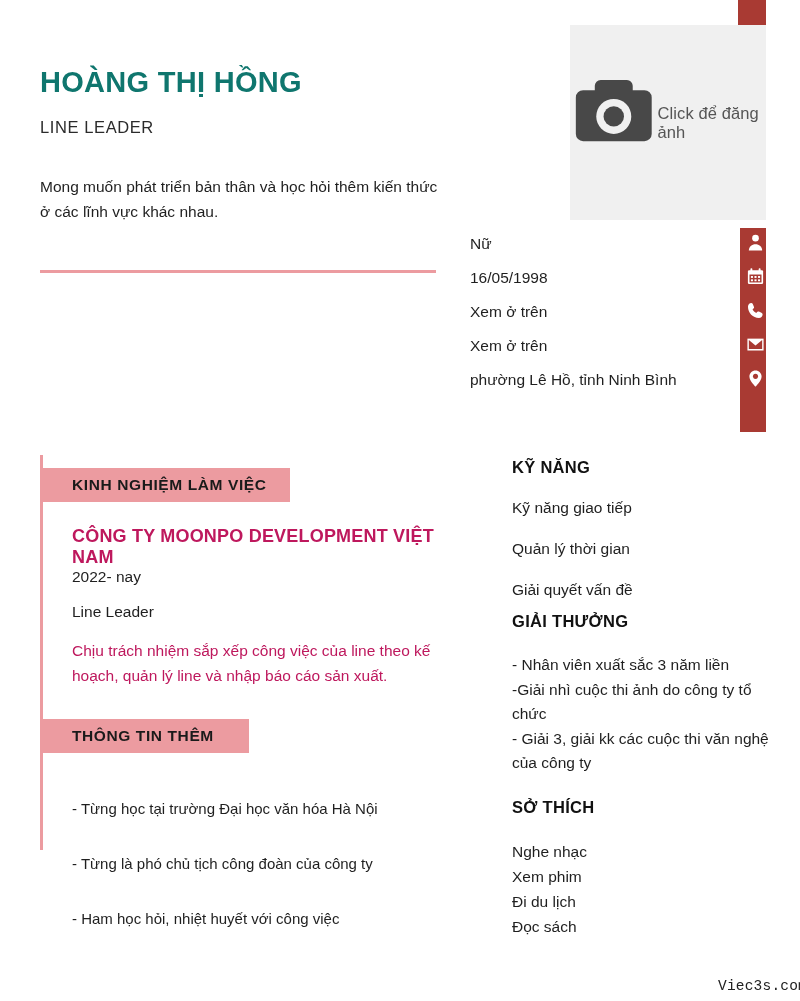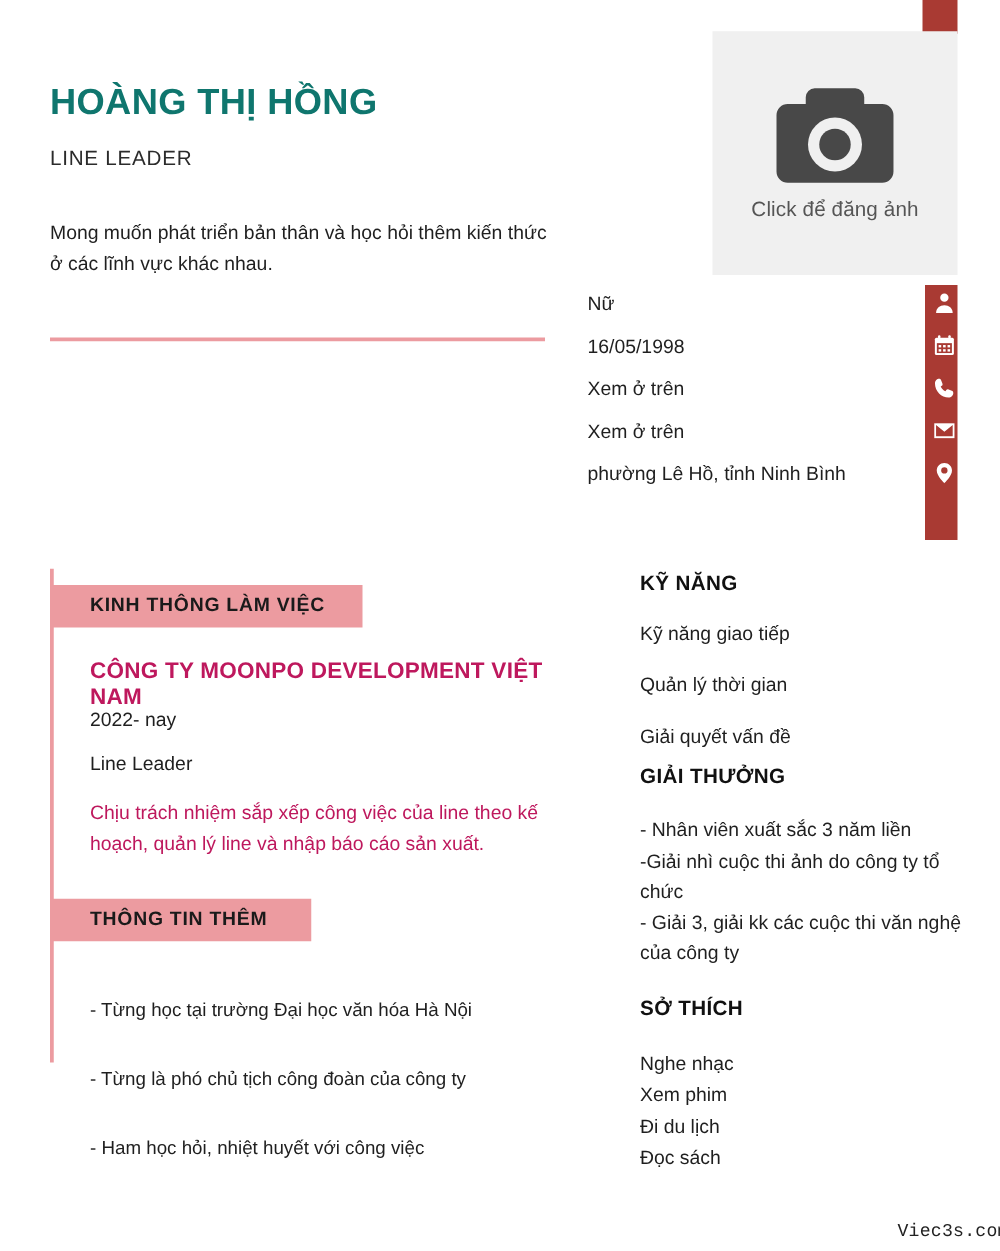--- a/index.html
+++ b/index.html
@@ -32,21 +32,21 @@
 
   
   .photo-box {
     position: absolute;
     left: 570px;
     top: 25px;
     width: 196px;
     height: 195px;
     background: #f0f0f0;
     display: flex;
-    flex-direction: column;
+    flex-direction: row;
     align-items: center;
     justify-content: center;
     cursor: pointer;
   }
   .camera-icon {
     display: block;
     width: 108px;
     height: 86px;
     margin-bottom: 6px;
   }
@@ -287,21 +287,21 @@
             <circle cx="12" cy="9.3" r="3.2" fill="#a93a33"></circle>
           </svg>
       </span>
     </div>
 
   </div>
 
   <div class="left-rail"></div>
 
   <div class="section-banner" id="banner-experience">
-    <span class="banner-text">KINH THÔNG LÀM VIỆC</span>
+    <span class="banner-text">KINH NGHIỆM LÀM VIỆC</span>
   </div>
 
   <div class="exp-block">
     <div class="exp-company">CÔNG TY MOONPO DEVELOPMENT VIỆT NAM</div>
     <div class="exp-period">2022- nay</div>
     <div class="exp-role">Line Leader</div>
     <div class="exp-desc">Chịu trách nhiệm sắp xếp công việc của line theo kế hoạch, quản lý line và nhập báo cáo sản xuất.</div>
   </div>
 
   <div class="section-banner" id="banner-extra">

